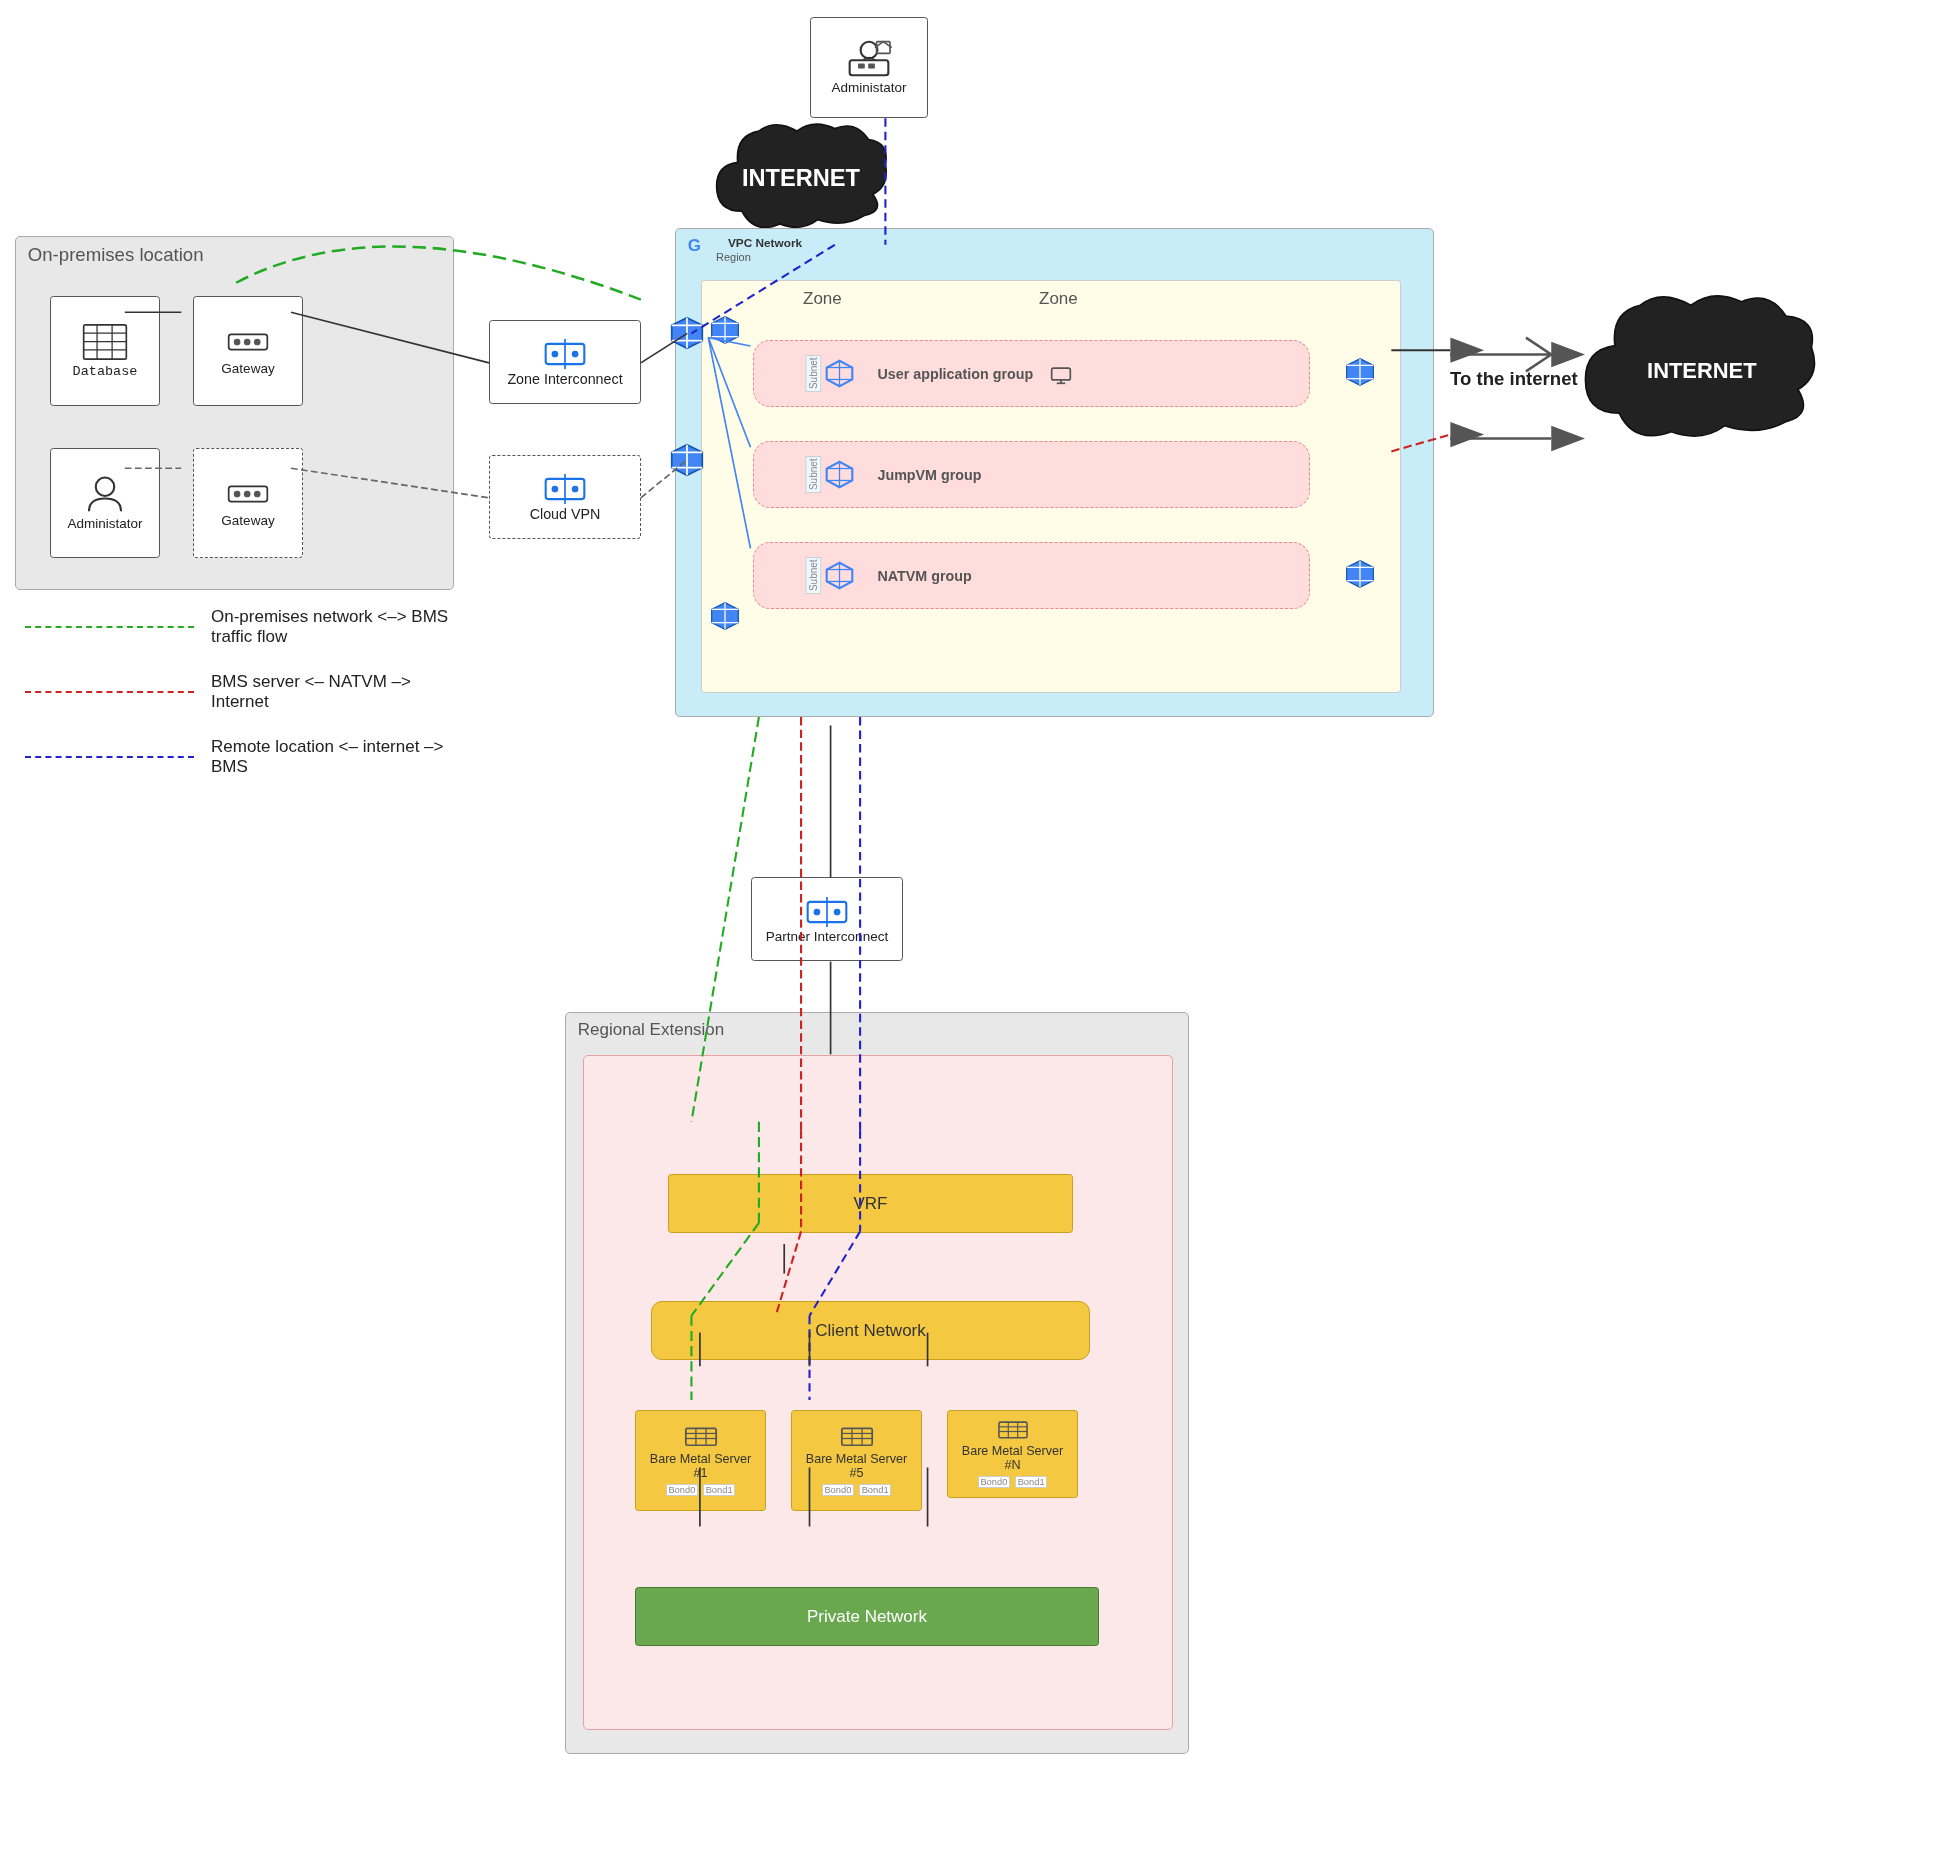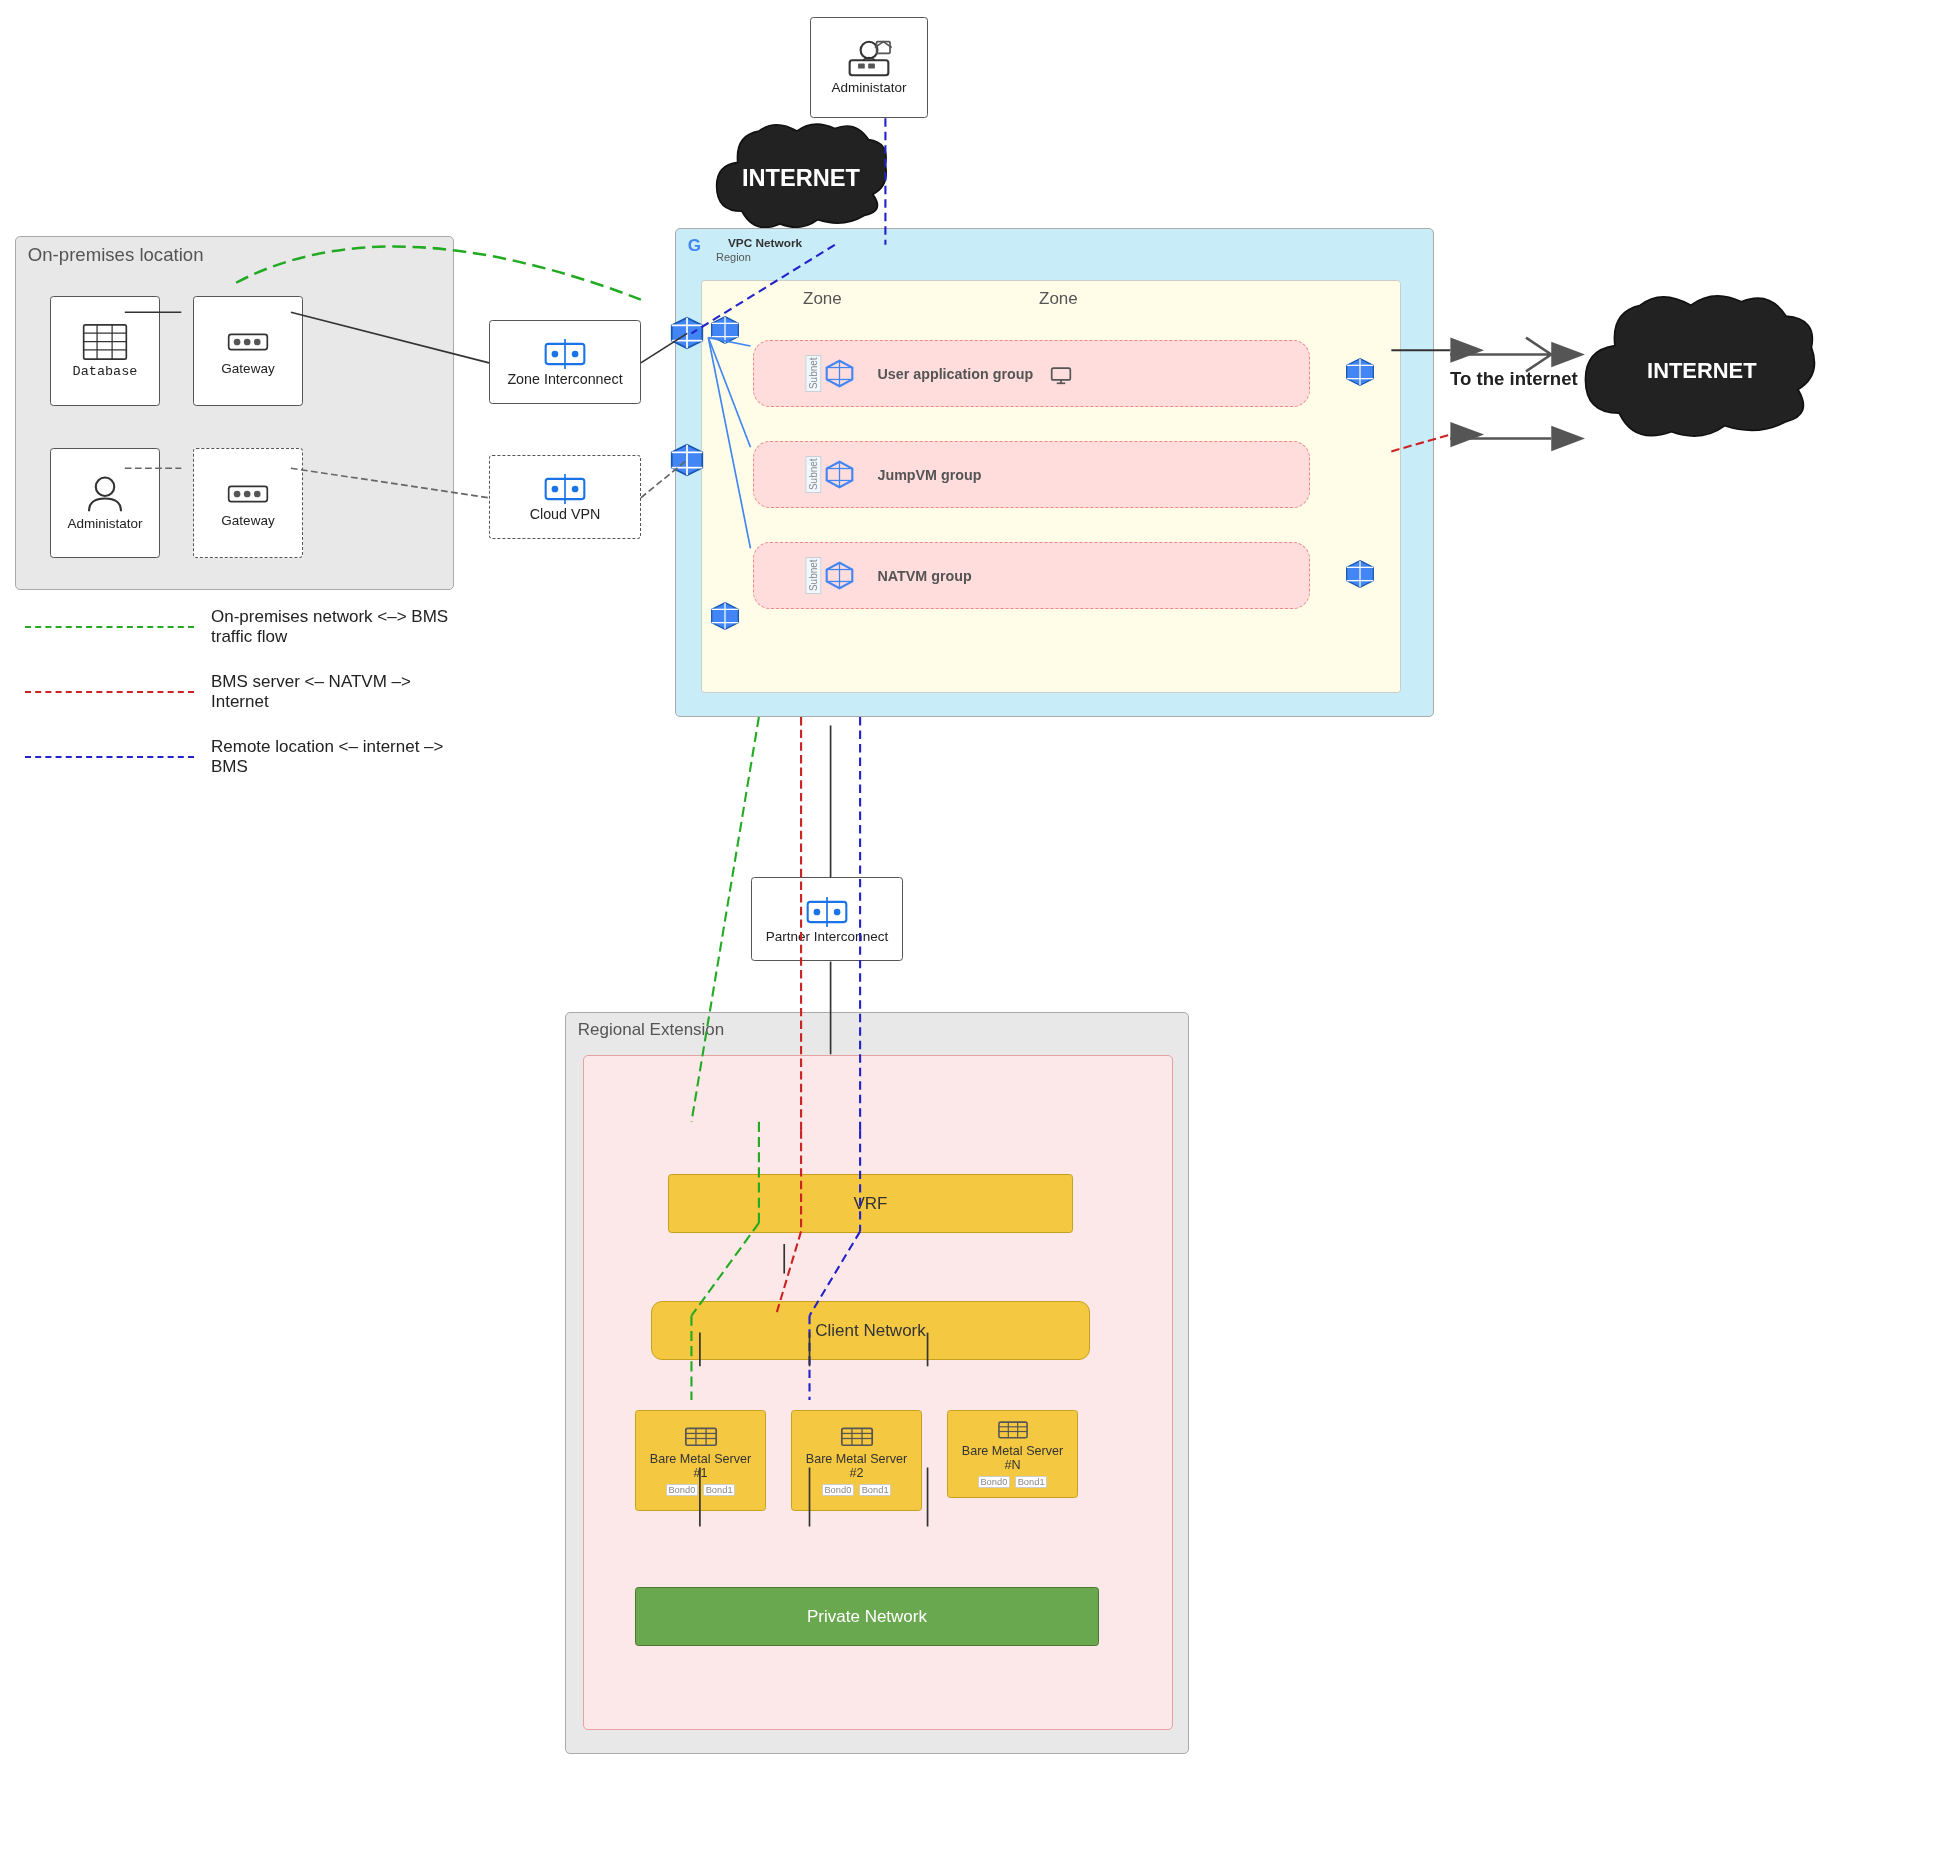--- a/index.html
+++ b/index.html
@@ -628,21 +628,21 @@
       </div>
 
       <div class="bms-box bms2">
         <svg width="34" height="27" viewBox="0 0 40 32">
           <rect x="2" y="4" width="36" height="20" rx="2" fill="none" stroke="#555" stroke-width="2"></rect>
           <line x1="2" y1="10" x2="38" y2="10" stroke="#555" stroke-width="1.5"></line>
           <line x1="2" y1="16" x2="38" y2="16" stroke="#555" stroke-width="1.5"></line>
           <line x1="14" y1="4" x2="14" y2="24" stroke="#555" stroke-width="1.5"></line>
           <line x1="26" y1="4" x2="26" y2="24" stroke="#555" stroke-width="1.5"></line>
         </svg>
-        <span style="font-size:12.6px; text-align:center;">Bare Metal Server #2</span>
+        <span style="font-size:12.6px; text-align:center;">Bare Metal Server #5</span>
         <div style="display:flex; gap:3.4px; margin-top:3.4px;">
           <span class="bond-label">Bond0</span>
           <span class="bond-label">Bond1</span>
         </div>
       </div>
 
       <div class="bms-box bmsN">
         <svg width="34" height="27" viewBox="0 0 40 32">
           <rect x="2" y="4" width="36" height="20" rx="2" fill="none" stroke="#555" stroke-width="2"></rect>
           <line x1="2" y1="10" x2="38" y2="10" stroke="#555" stroke-width="1.5"></line>

